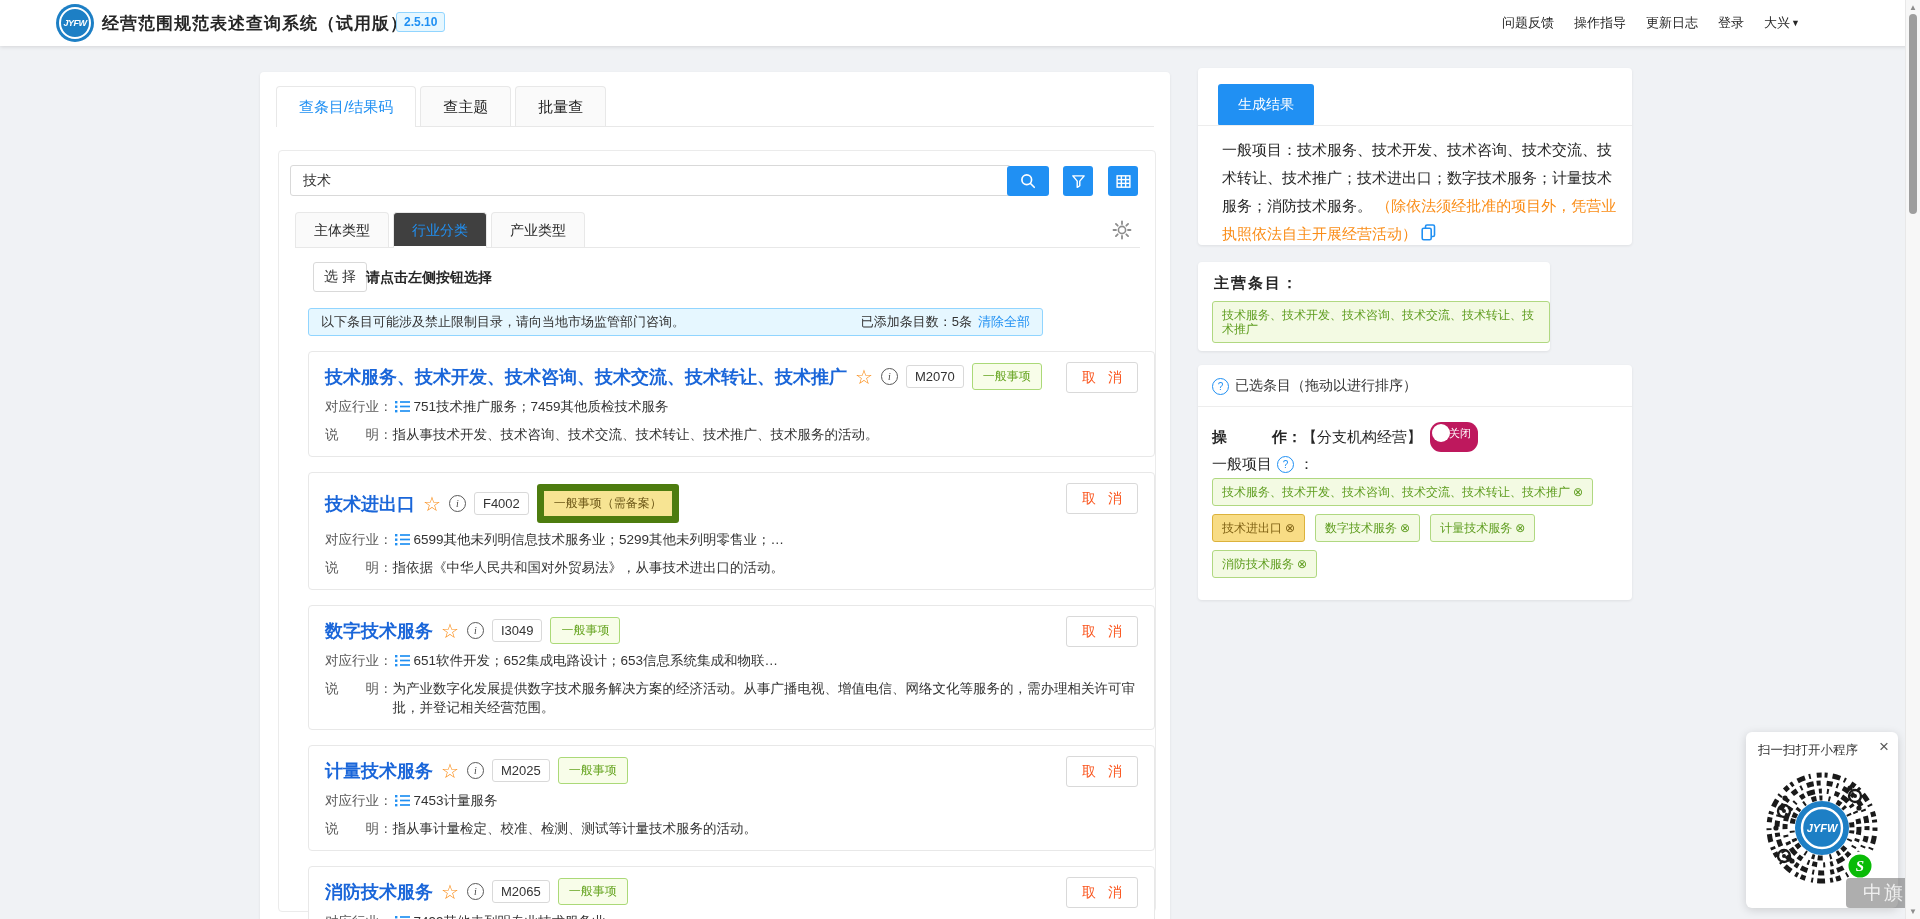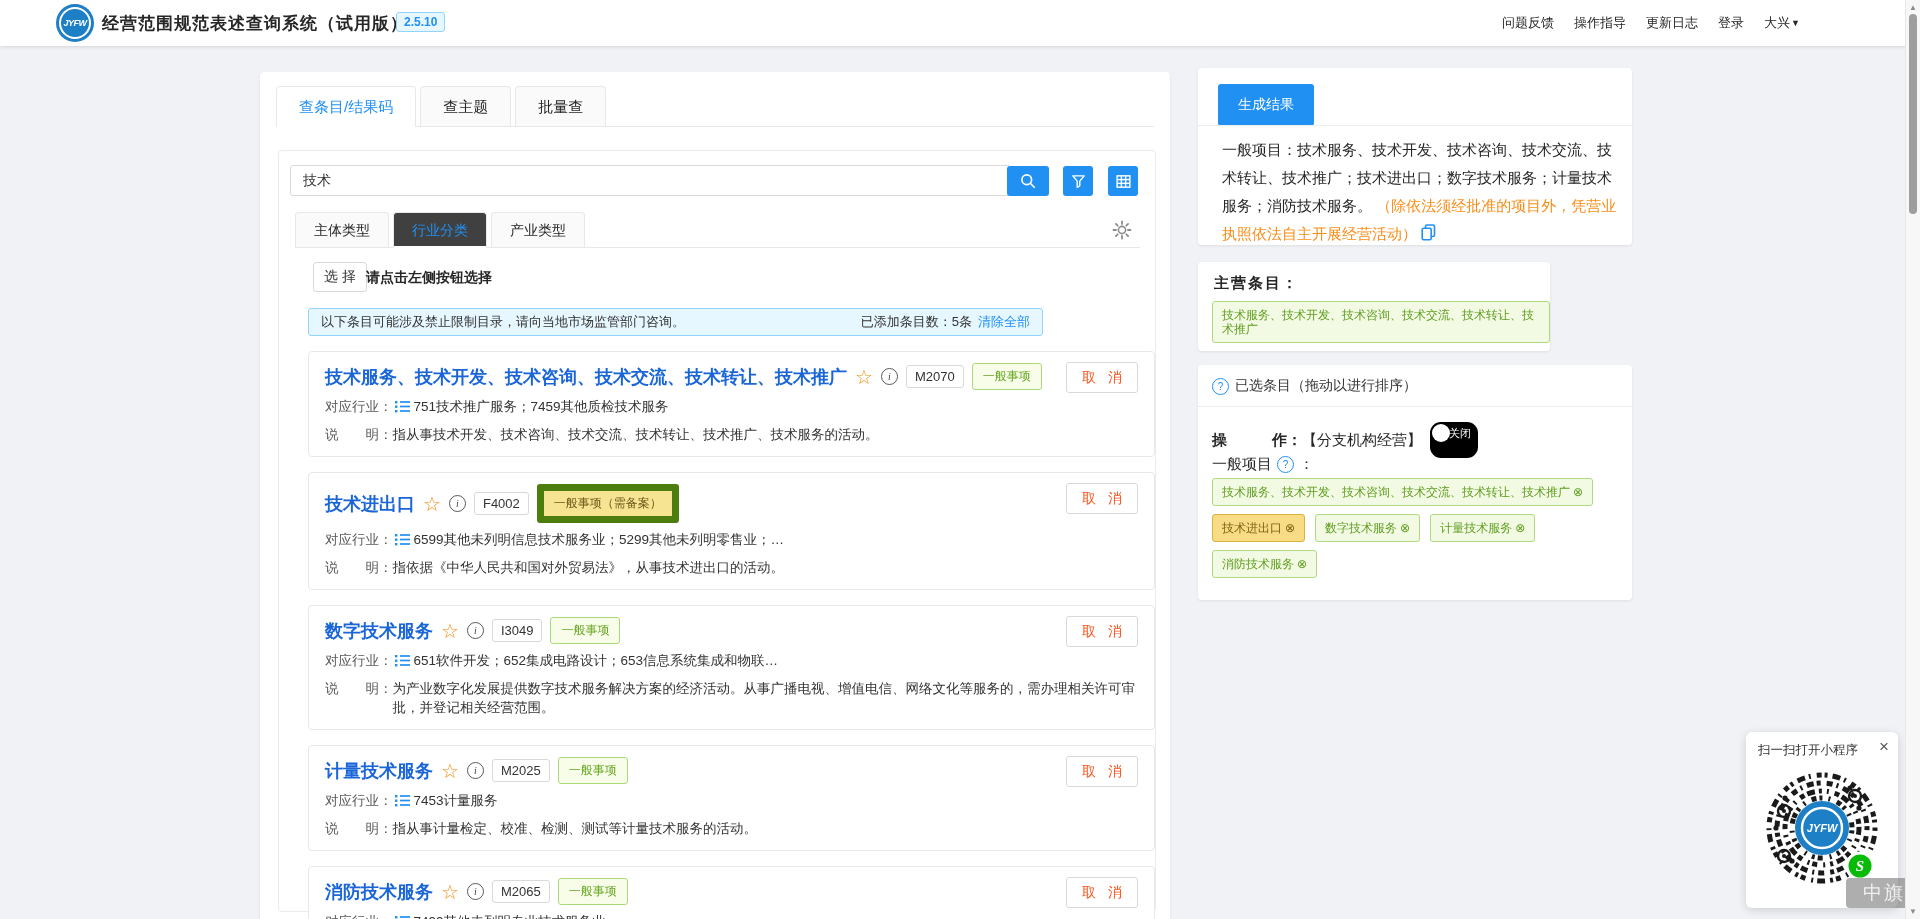--- a/index.html
+++ b/index.html
@@ -66,21 +66,21 @@
   #main-entry-label{position:absolute;left:16px;top:12px;font-size:15px;font-weight:bold;color:#262626;letter-spacing:2px;}
   .chip{display:inline-block;border-radius:3px;padding:6px 9px;font-size:12px;line-height:14px;cursor:pointer;}
   .chip-green{background:#f3fae3;border:1px solid #b0d881;color:#5d9c1d;}
   .chip-amber{background:#f8dc85;border:1px solid #dcb23c;color:#7d5f12;}
   #main-entry-chip{position:absolute;left:14px;top:39px;}
   #selected-header{position:absolute;left:14px;top:12px;display:flex;align-items:center;gap:6px;font-size:14px;color:#333;}
   .q-ic{width:15px;height:15px;border:1px solid #2090f3;border-radius:50%;color:#2090f3;font-size:10px;display:inline-flex;align-items:center;justify-content:center;flex:none;cursor:pointer;}
   #sel-divider{position:absolute;left:0;top:41px;width:434px;height:1px;background:#ededed;}
   #op-row{position:absolute;left:14px;top:57px;display:flex;align-items:center;font-size:15px;color:#262626;}
   #op-label{font-weight:bold;}
-  .toggle{position:relative;width:48px;height:36px;border-radius:11px;background:#000000;margin-left:8px;cursor:pointer;flex:none;}
+  .toggle{position:relative;width:48px;height:30px;border-radius:11px;background:#be185d;margin-left:8px;cursor:pointer;flex:none;}
   .toggle .knob{position:absolute;left:2px;top:2px;width:18px;height:18px;border-radius:50%;background:#fff;}
   .toggle .t-label{position:absolute;right:7px;top:4px;font-size:11px;color:#fff;}
   #group-row{position:absolute;left:14px;top:90px;display:flex;align-items:center;gap:5px;font-size:15px;color:#262626;}
   #sel-chips{position:absolute;left:14px;top:113px;width:404px;display:flex;flex-wrap:wrap;gap:8px 10px;}
   .chip .x{margin-left:3px;font-size:12px;}
   
   #qr-popup{position:absolute;left:1746px;top:732px;width:152px;height:176px;background:#fff;border-radius:6px;box-shadow:0 2px 10px rgba(0,0,0,.15);z-index:30;}
   #qr-title{position:absolute;left:12px;top:10px;font-size:12.5px;color:#333;}
   #qr-close{position:absolute;right:9px;top:5px;font-size:17px;color:#595959;cursor:pointer;}
   #qr-code{position:absolute;left:16px;top:36px;}

